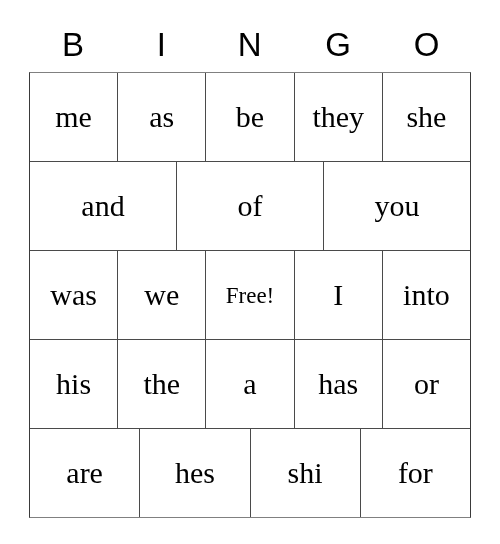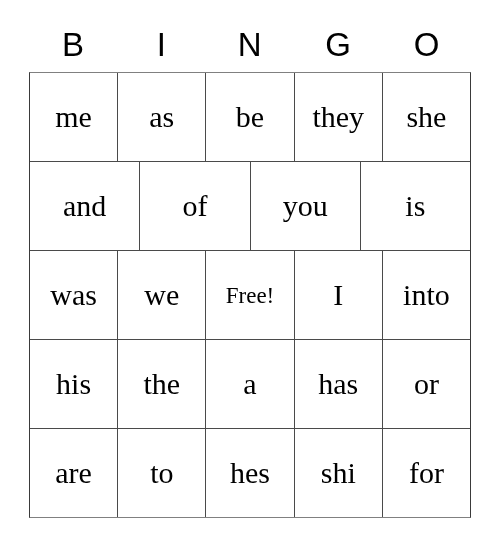--- a/index.html
+++ b/index.html
@@ -120,23 +120,20 @@
     <div class="grid-row">
       <div class="cell">
           <span class="cell-text">and</span>
         </div>
       <div class="cell">
           <span class="cell-text">of</span>
         </div>
       <div class="cell">
           <span class="cell-text">you</span>
         </div>
-      <div class="cell">
-          <span class="cell-text">is</span>
-        </div>
     </div>
 
     <div class="grid-row">
       <div class="cell">
           <span class="cell-text">was</span>
         </div>
       <div class="cell">
           <span class="cell-text">we</span>
         </div>
       <div class="cell free">
@@ -166,23 +163,20 @@
       <div class="cell">
           <span class="cell-text">or</span>
         </div>
     </div>
 
     <div class="grid-row">
       <div class="cell">
           <span class="cell-text">are</span>
         </div>
       <div class="cell">
-          <span class="cell-text">to</span>
-        </div>
-      <div class="cell">
           <span class="cell-text">hes</span>
         </div>
       <div class="cell">
           <span class="cell-text">shi</span>
         </div>
       <div class="cell">
           <span class="cell-text">for</span>
         </div>
     </div>
 

